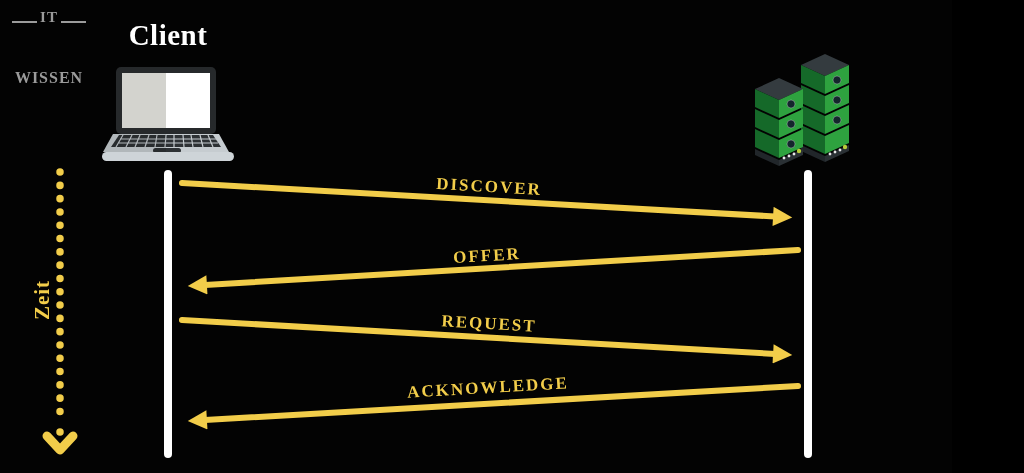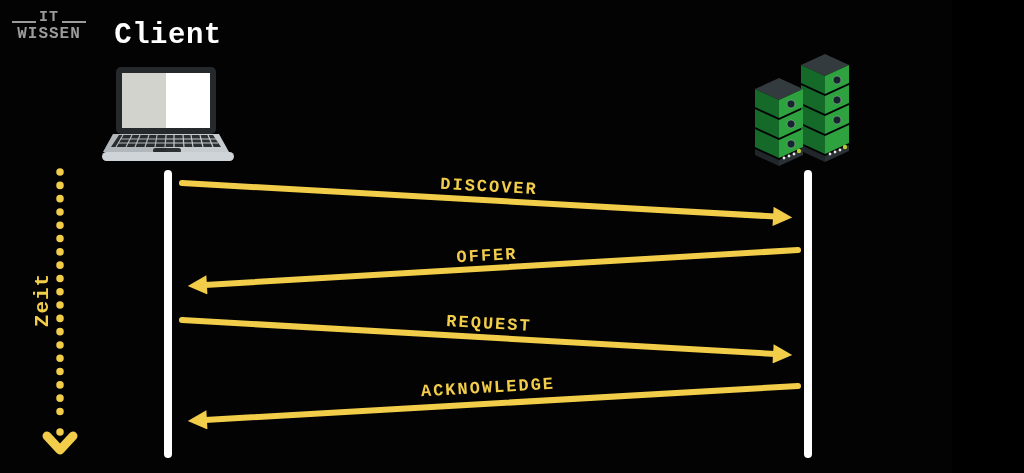--- a/index.html
+++ b/index.html
@@ -1,26 +1,26 @@
 <!DOCTYPE html>
 <html style="--background: #030303; --accent: #f2cd4a; --lifeline: #ffffff; --text: #ffffff; --logo: #9b9b9b; --serverGreenLight: #2ea23f; --serverGreenDark: #156929; --hardwareDark: #2a2e31;"><head>
 <meta charset="utf-8">
 <style>
   html,body{margin:0;padding:0;background:#000;}
   .canvas{
     position:relative;width:952px;height:473px;overflow:hidden;
     background:var(--background,#030303);
-    font-family:Liberation Mono, monospace;
+    font-family:Liberation Serif, serif;
   }
   
   .logo{position:absolute;left:12px;top:10px;width:74px;color:var(--logo,#9b9b9b);}
   .logo-top{display:flex;align-items:flex-end;gap:3px;}
   .logo-rule{flex:1;height:2px;background:var(--logo,#9b9b9b);margin-bottom:2px;}
   .logo-it{font-weight:bold;font-size:15px;letter-spacing:1px;line-height:1;}
-  .logo-wissen{font-weight:bold;font-size:16px;letter-spacing:1px;line-height:1.15;text-align:center;}
+  .logo-wissen{font-weight:bold;font-size:16px;letter-spacing:1px;line-height:1.15;text-align:center;margin-top:44px;}
   
   .actor-title{position:absolute;color:var(--text,#fff);font-weight:bold;font-size:29px;letter-spacing:0.5px;text-align:center;}
   .client-title{left:98px;top:19px;width:140px;}
   .server-title{left:690px;top:19px;width:230px;}
   
   .laptop-svg{position:absolute;left:102px;top:64px;}
   .server-svg{position:absolute;left:746px;top:50px;}
   
   .lifeline{position:absolute;top:170px;width:8px;height:288px;border-radius:4px;background:var(--lifeline,#fff);}
   .lifeline.client{left:164px;}

